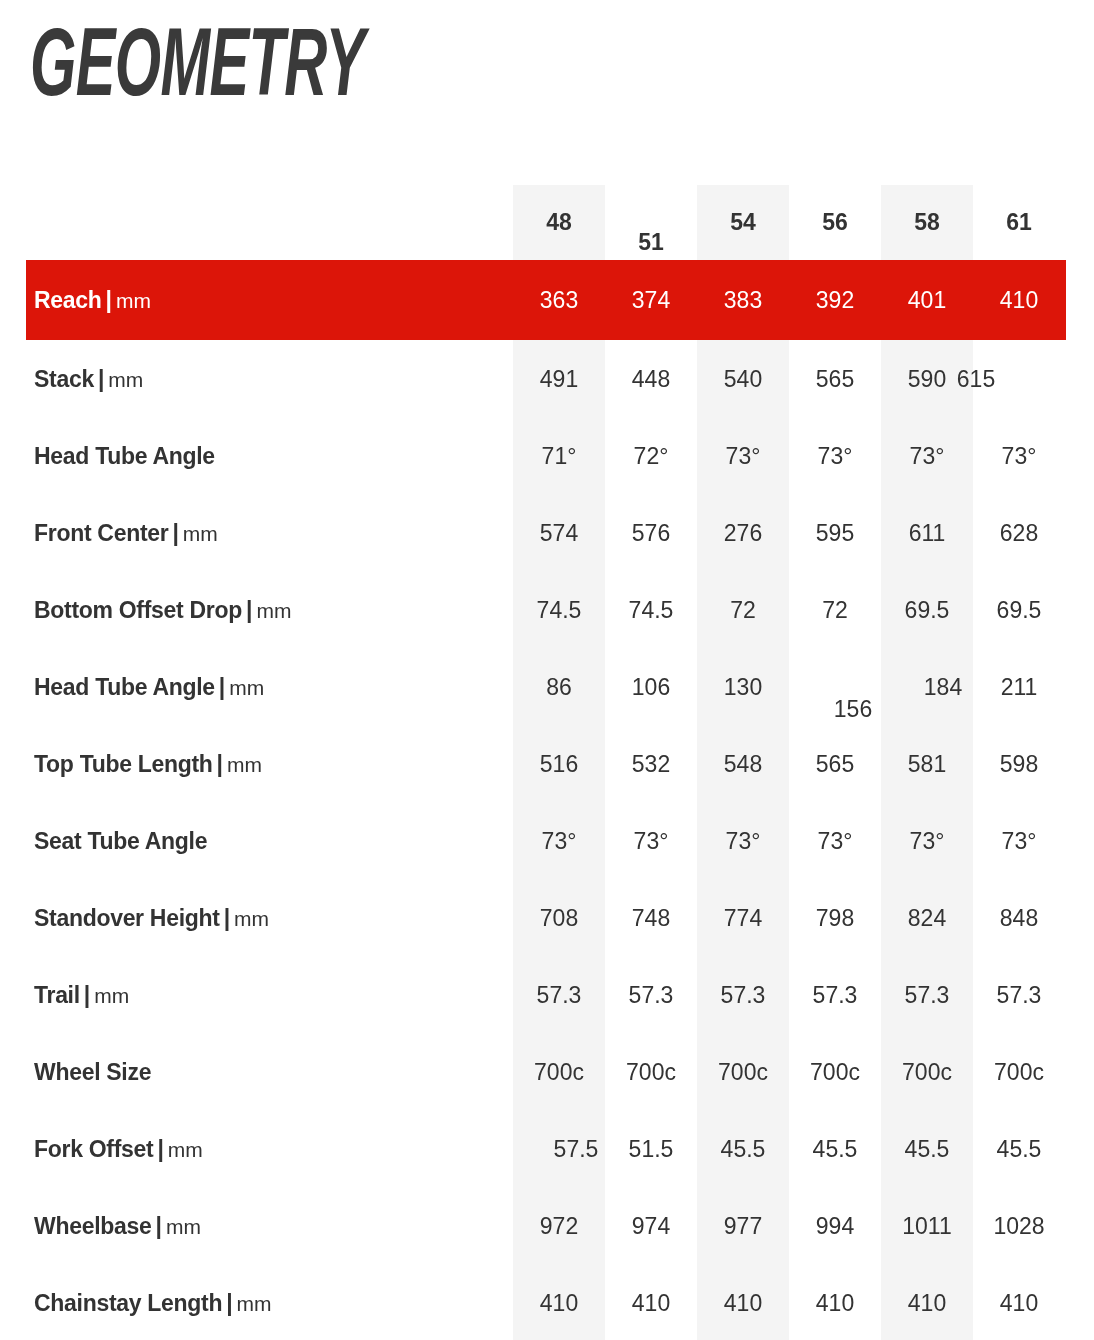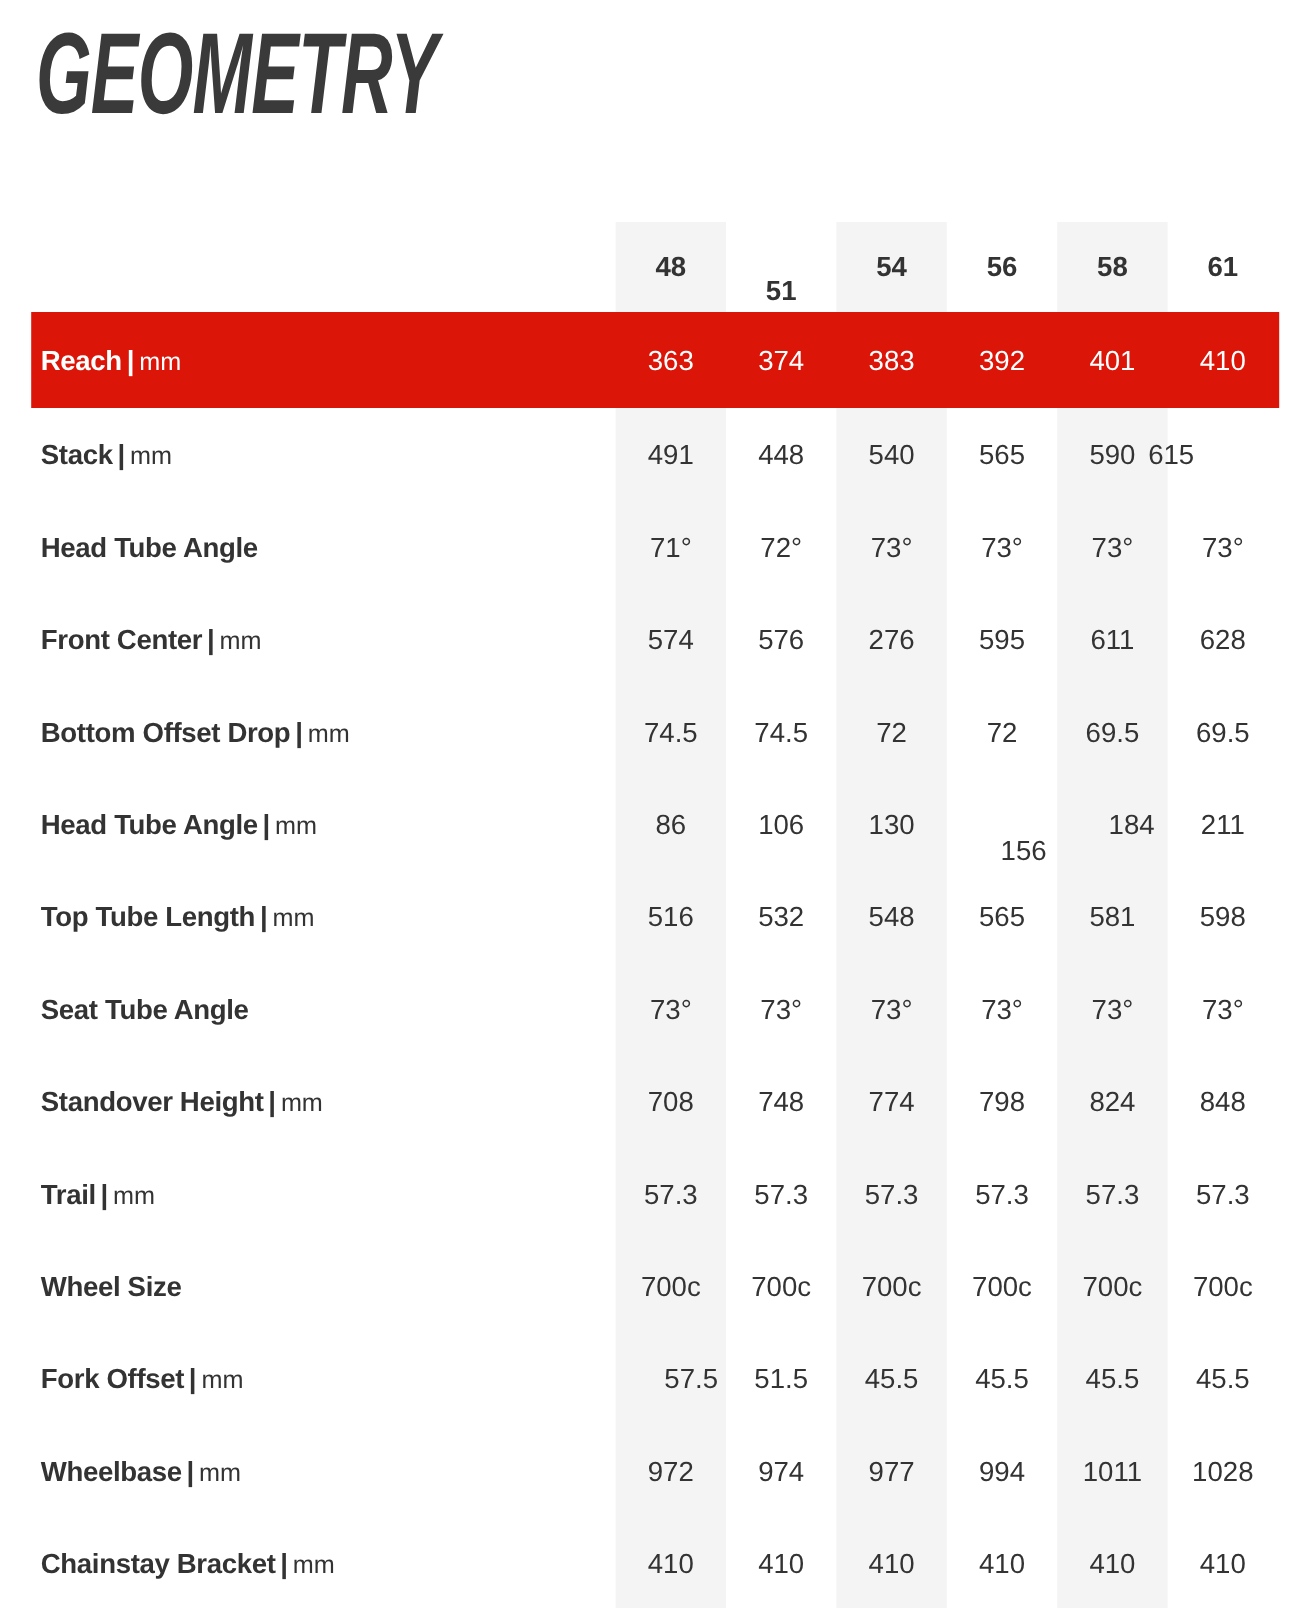--- a/index.html
+++ b/index.html
@@ -153,21 +153,21 @@
     <div class="row">
       <div class="label"><span class="name">Wheelbase</span><span class="sep">|</span><span class="unit">mm</span></div>
       <div class="cell" style="left: 487px;">972</div>
       <div class="cell" style="left: 579px;">974</div>
       <div class="cell" style="left: 671px;">977</div>
       <div class="cell" style="left: 763px;">994</div>
       <div class="cell" style="left: 855px;">1011</div>
       <div class="cell" style="left: 947px;">1028</div>
     </div>
     <div class="row">
-      <div class="label"><span class="name">Chainstay Bracket</span><span class="sep">|</span><span class="unit">mm</span></div>
+      <div class="label"><span class="name">Chainstay Length</span><span class="sep">|</span><span class="unit">mm</span></div>
       <div class="cell" style="left: 487px;">410</div>
       <div class="cell" style="left: 579px;">410</div>
       <div class="cell" style="left: 671px;">410</div>
       <div class="cell" style="left: 763px;">410</div>
       <div class="cell" style="left: 855px;">410</div>
       <div class="cell" style="left: 947px;">410</div>
     </div>
   </div>
 
 </body></html>

